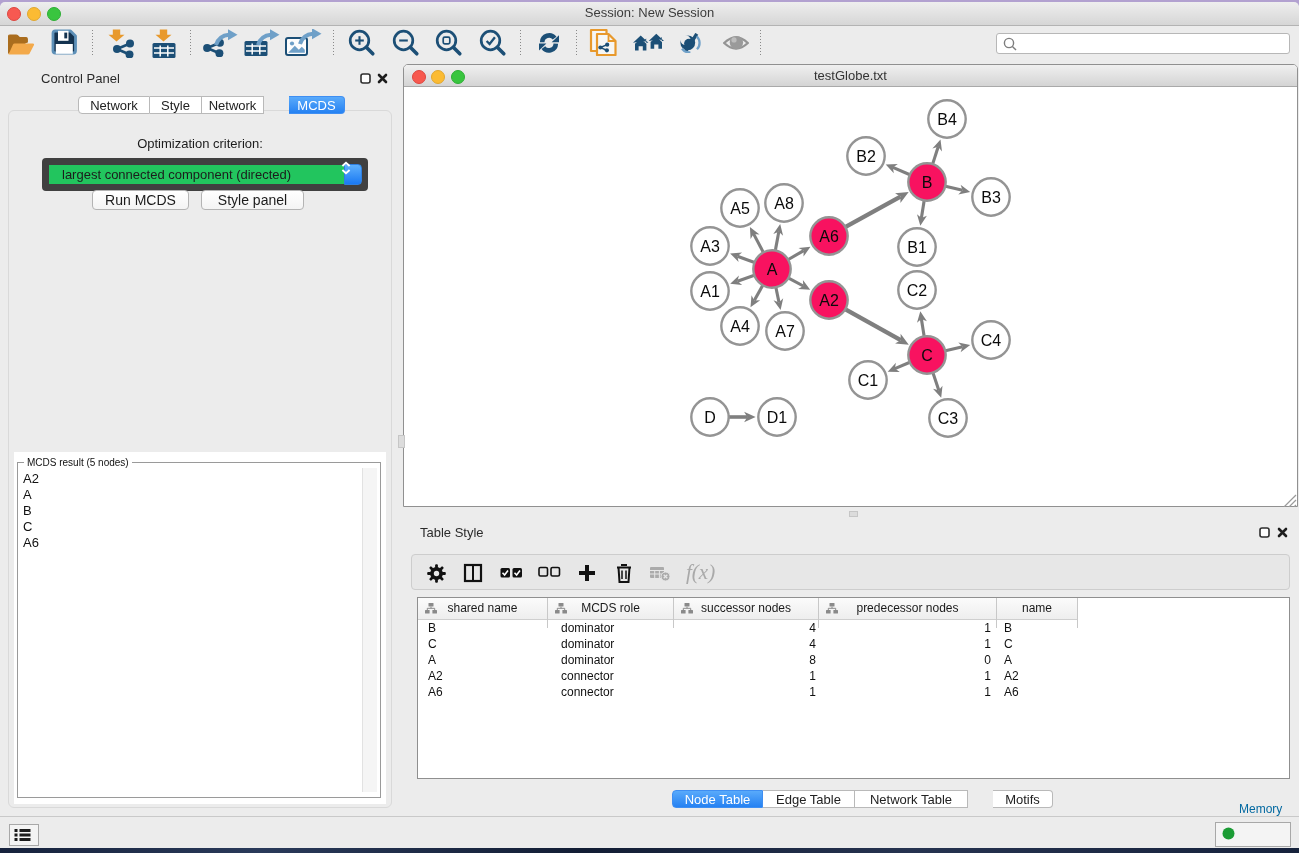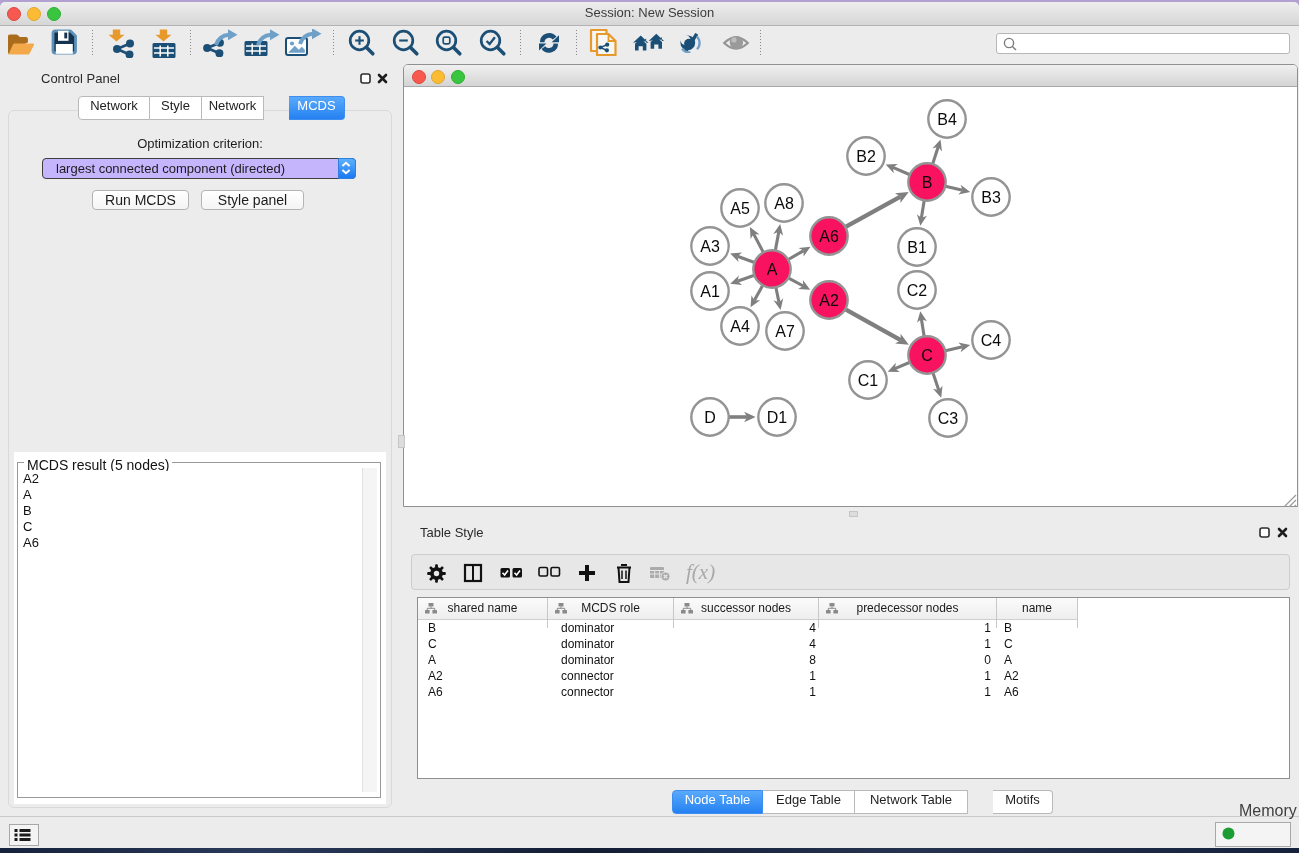--- a/index.html
+++ b/index.html
@@ -19,40 +19,40 @@
 .tsep{position:absolute;top:30px;height:26px;width:1px;
   background-image:repeating-linear-gradient(#8a8a8a 0 1px,transparent 1px 3px);}
 #searchbox{left:996px;top:33px;width:292px;height:19px;background:#fff;
   border:1px solid #b7b7b7;border-radius:3px;}
 #mainbg{left:0;top:62px;width:1299px;height:786px;background:#ececec;}
 
 #cp-title{left:13px;top:71px;font-size:13px;color:#2b2b2b;margin-left:28px;}
 #cp-panel{left:8px;top:110px;width:382px;height:696px;background:#ececec;
   border:1px solid #d9d9d9;border-radius:6px;}
 .tabrow{position:absolute;display:flex;}
-.tab{height:24px;line-height:18px;font-size:13px;color:#222;background:#fff;
+.tab{height:18px;line-height:18px;font-size:13px;color:#222;background:#fff;
   border:1px solid #b9b9b9;border-left:none;padding:0;text-align:center;box-sizing:border-box;}
 .tab.first{border-left:1px solid #b9b9b9;border-radius:4px 0 0 4px;}
 .tab.last{border-radius:0 4px 4px 0;margin-left:25px;}
 .tab.sel{background:linear-gradient(#59aafb,#2581f2);color:#fff;border-color:#3e8ef2;}
 #cp-tabs{left:78px;top:96px;}
 #opt-label{left:9px;top:136px;width:382px;text-align:center;font-size:13px;color:#1c1c1c;}
-#dropdown{left:42px;top:158px;width:312px;height:19px;background:#c4b5fd;
-  border:1px solid #404040;border-radius:4px;}
+#dropdown{left:42px;top:158px;width:312px;height:19px;background:#22c55e;
+  border:7px solid #404040;border-radius:4px;}
 #dropdown .txt{position:absolute;left:13px;top:2px;font-size:13px;color:#1c1c1c;}
 #dd-btn{position:absolute;right:-1px;top:-1px;width:18px;height:21px;border-radius:0 4px 4px 0;
   background:linear-gradient(#5eb0fc,#1a79f3);border:1px solid #2f7fe0;box-sizing:border-box;}
 .btn{position:absolute;height:20px;background:linear-gradient(#ffffff,#f4f4f4);
   border:1px solid #b4b4b4;border-radius:4px;font-size:14px;color:#1c1c1c;
   text-align:center;box-sizing:border-box;}
 #btn-run{left:92px;top:190px;width:97px;line-height:18px;}
 #btn-close{left:201px;top:190px;width:103px;line-height:18px;}
 #cp-white{left:14px;top:452px;width:372px;height:352px;background:#fff;}
 #fieldset{left:17px;top:462px;width:362px;height:334px;border:1px solid #9a9a9a;}
-#fs-legend{left:24px;top:457px;background:#fff;padding:0 3px;font-size:14px;color:#111;}
+#fs-legend{left:24px;top:457px;background:#fff;padding:0 3px;font-size:10px;color:#111;}
 #mcds-list{left:19px;top:471px;width:343px;height:321px;background:#fff;font-size:13px;color:#111;}
 #mcds-list div{height:16px;line-height:16px;padding-left:4px;}
 #mcds-sb{left:362px;top:468px;width:14px;height:324px;background:#f5f5f5;border-left:1px solid #e2e2e2;}
 
 #netwin{left:403px;top:64px;width:895px;height:443px;background:#fff;
   border:1px solid #909090;border-radius:5px 5px 0 0;box-sizing:border-box;}
 #net-titlebar{position:absolute;left:0;top:0;width:100%;height:21px;
   background:linear-gradient(#f0f0f0,#d4d4d4);border-bottom:1px solid #a9a9a9;
   border-radius:4px 4px 0 0;}
 #net-titlebar .t1{left:8px;top:4.5px;background:#f7594f;border:0.5px solid #dd4740;}
@@ -269,20 +269,21 @@
     <div>A6</div>
   </div>
 <div id="mcds-sb" class="abs"></div>
 
 <div id="netwin" class="abs">
   <div id="net-titlebar">
       <div class="tl t1"></div>
       <div class="tl t2"></div>
       <div class="tl t3"></div>
     </div>
+  <div id="net-title">testGlobe.txt</div>
 </div>
 <div id="graph" class="abs"><svg width="895" height="420" viewBox="404 87 895 420">
 <g stroke="#7f7f7f" fill="#7f7f7f">
 <line x1="763.7" y1="254.1" x2="753.6" y2="234.9" stroke-width="3.1"></line>
         <polygon points="749.9,228.0 759.5,235.4 753.6,234.9 750.6,240.0" stroke="none"></polygon>
 <line x1="775.2" y1="252.4" x2="778.8" y2="232.7" stroke-width="3.1"></line>
         <polygon points="780.2,225.1 783.1,236.8 778.8,232.7 773.3,235.0" stroke="none"></polygon>
 <line x1="755.2" y1="263.8" x2="737.4" y2="257.2" stroke-width="3.1"></line>
         <polygon points="730.1,254.4 742.1,253.6 737.4,257.2 738.6,263.0" stroke="none"></polygon>
 <line x1="755.1" y1="276.0" x2="737.5" y2="282.2" stroke-width="3.1"></line>
@@ -466,21 +467,21 @@
 <svg class="abs" style="left:1277px;top:527px" width="11" height="11" viewBox="0 0 11 11">
     <path d="M2 2 L9 9 M9 2 L2 9" stroke="#1d1d1d" stroke-width="2.6" stroke-linecap="round"></path>
   </svg>
 <svg class="abs" style="left:338px;top:160px;z-index:4" width="16" height="16" viewBox="0 0 16 16">
     <path d="M4.4 6 L8 2.8 L11.6 6" fill="none" stroke="#fff" stroke-width="1.9"></path>
     <path d="M4.4 10 L8 13.2 L11.6 10" fill="none" stroke="#fff" stroke-width="1.9"></path>
   </svg>
 <svg class="abs" style="left:1222px;top:827px" width="13" height="13" viewBox="0 0 13 13">
     <circle cx="6.5" cy="6.5" r="6" fill="#1b9c35"></circle>
   </svg>
-<div class="abs" style="left:1239px;top:802px;font-size:16px;color:#404040">Memory</div>
+<div class="abs" style="left:1239px;top:802px;font-size:12px;color:#0369a1">Memory</div>
 <svg class="abs" style="left:14px;top:828px" width="17" height="13" viewBox="0 0 17 13">
     <g fill="#1a1a1a">
       <rect x="0.5" y="1" width="3" height="3"></rect>
       <rect x="0.5" y="5.5" width="3" height="3"></rect>
       <rect x="0.5" y="10" width="3" height="3"></rect>
       <rect x="5.5" y="1" width="11" height="3"></rect>
       <rect x="5.5" y="5.5" width="11" height="3"></rect>
       <rect x="5.5" y="10" width="11" height="3"></rect>
     </g>
   </svg>

